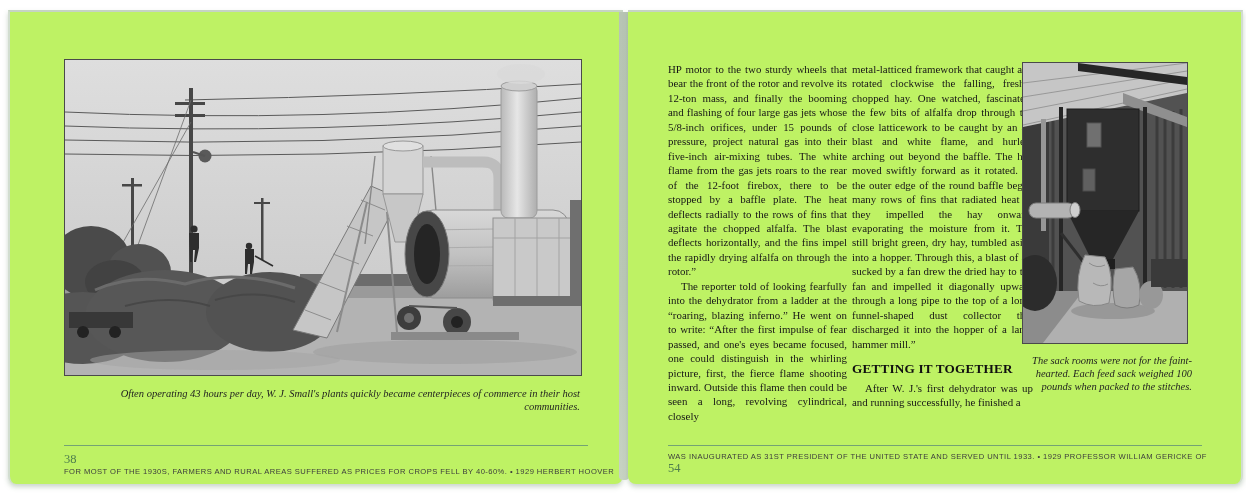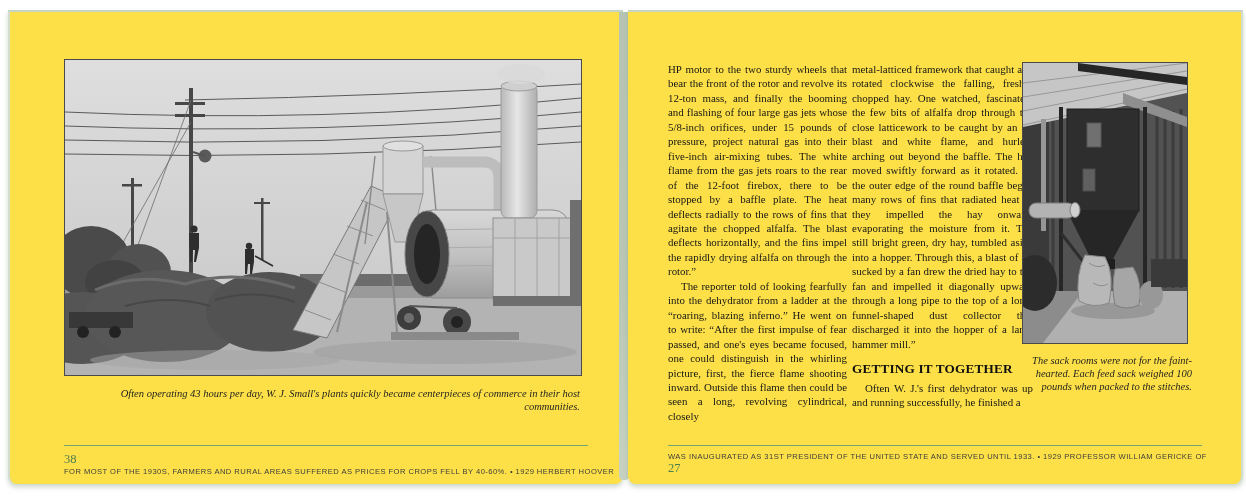--- a/index.html
+++ b/index.html
@@ -5,21 +5,21 @@
   html,body{margin:0;padding:0;}
   body{
     width:1246px;height:498px;position:relative;
     background:#ffffff;
     font-family:"Liberation Serif", serif;
     color:#1c1c1c;
     overflow:hidden;
   }
   .page{
     position:absolute;top:10px;width:613px;height:472px;
-    background:#fde047;
+    background:#bef264;
     border-top:2px solid #c6d4c4;
     border-radius:0 0 8px 8px;
     box-shadow:0 3px 5px rgba(140,165,140,.45);
   }
   .page-left{left:8px;border-left:2px solid #d2ddd0;}
   .page-right{left:628px;border-right:2px solid #d2ddd0;}
   .spine{
     position:absolute;left:619px;top:12px;width:10px;height:468px;
     background:linear-gradient(to bottom,#b7c4b4,#bac7b6 60%,#c7d2c3);
     border-radius:0 0 4px 4px;
@@ -207,21 +207,21 @@
 <div class="page page-right">
 
   <div class="col" style="left:40px;">
     <p>HP motor to the two sturdy wheels that bear the front of the rotor and revolve its 12-ton mass, and finally the booming and flashing of four large gas jets whose 5/8-inch orifices, under 15 pounds of pressure, project natural gas into their five-inch air-mixing tubes. The white flame from the gas jets roars to the rear of the 12-foot firebox, there to be stopped by a baffle plate. The heat deflects radially to the rows of fins that agitate the chopped alfalfa. The blast deflects horizontally, and the fins impel the rapidly drying alfalfa on through the rotor.”</p>
     <p class="indent">The reporter told of looking fearfully into the dehydrator from a ladder at the “roaring, blazing inferno.” He went on to write: “After the first impulse of fear passed, and one's eyes became focused, one could distinguish in the whirling picture, first, the fierce flame shooting inward. Outside this flame then could be seen a long, revolving cylindrical, closely</p>
   </div>
 
   <div class="col" style="left:224px;width:181px;">
     <p>metal-latticed framework that caught and rotated clockwise the falling, freshly chopped hay. One watched, fascinated, the few bits of alfalfa drop through the close latticework to be caught by an air blast and white flame, and hurled, arching out beyond the baffle. The hay moved swiftly forward as it rotated. At the outer edge of the round baffle began many rows of fins that radiated heat as they impelled the hay onward, evaporating the moisture from it. The still bright green, dry hay, tumbled aside into a hopper. Through this, a blast of air sucked by a fan drew the dried hay to the fan and impelled it diagonally upward through a long pipe to the top of a long, funnel-shaped dust collector that discharged it into the hopper of a large hammer mill.”</p>
     <p class="heading">GETTING IT TOGETHER</p>
-    <p class="indent">Often W. J.'s first dehydrator was up and running successfully, he finished a</p>
+    <p class="indent">After W. J.'s first dehydrator was up and running successfully, he finished a</p>
   </div>
 
   <div class="photo-frame" style="left:394px;top:50px;width:164px;height:280px;">
     <svg width="164" height="280" viewBox="0 0 164 280">
       <rect x="0" y="0" width="164" height="280" fill="#4a4a4a"></rect>
 
       <rect x="0" y="30" width="164" height="205" fill="#525252"></rect>
       <g stroke="#3c3c3c" stroke-width="3">
         <line x1="6" y1="42" x2="6" y2="232"></line>
           <line x1="14" y1="42" x2="14" y2="232"></line>
@@ -270,15 +270,15 @@
       <ellipse cx="12" cy="220" rx="22" ry="28" fill="#2c2c2c"></ellipse>
       <rect x="128" y="196" width="36" height="28" fill="#3a3a3a"></rect>
     </svg>
   </div>
 
   <div class="caption" style="left:388px;top:342px;width:176px;">The sack rooms were not for the faint-hearted. Each feed sack weighed 100 pounds when packed to the stitches.</div>
 
   <div class="footer-rule" style="left:40px;width:534px;"></div>
   <div class="footer-row" style="left:40px;width:534px;justify-content:space-between;">
     <span>WAS INAUGURATED AS 31ST PRESIDENT OF THE UNITED STATE AND SERVED UNTIL 1933.  • 1929 PROFESSOR WILLIAM GERICKE OF</span>
-    <span class="pgnum">27</span>
+    <span class="pgnum">54</span>
   </div>
 </div>
 
 </body></html>

